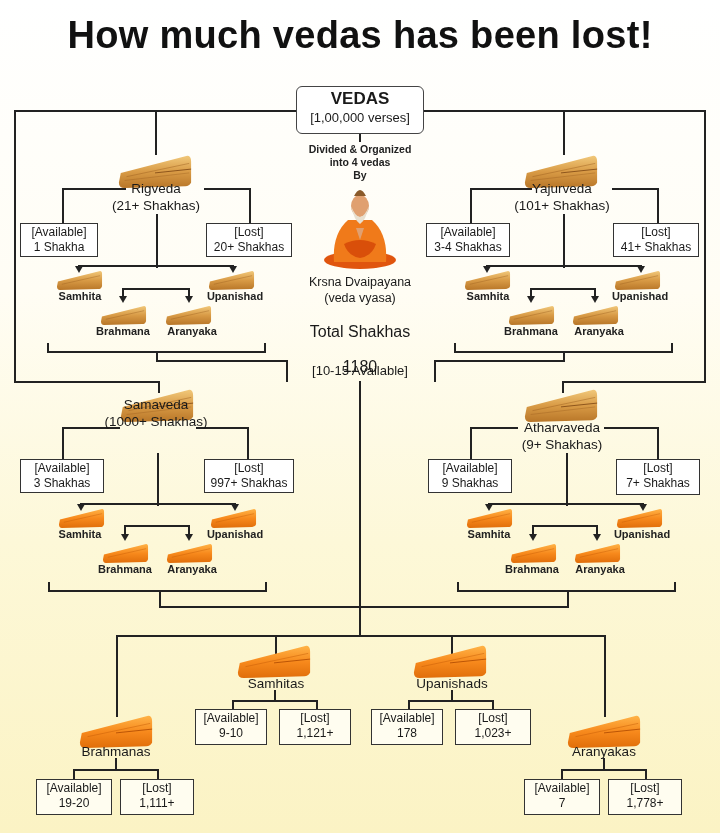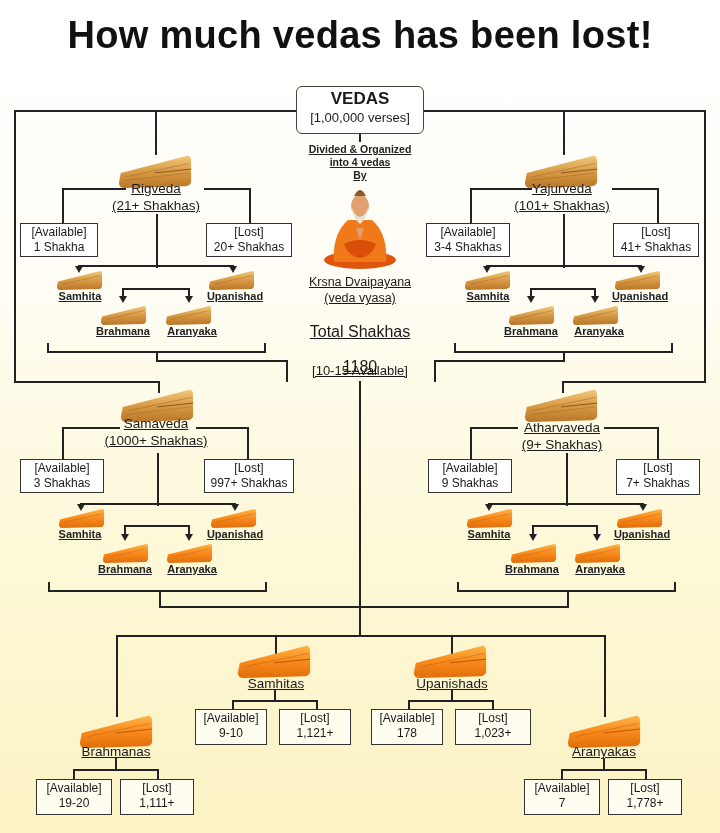--- a/index.html
+++ b/index.html
@@ -6,21 +6,21 @@
   body {
     width:720px; height:833px; position:relative; overflow:hidden;
     background: linear-gradient(to bottom, #ffffff 0%, #fffdf4 35%, #fdf8d8 65%, #fbf3c4 100%);
     font-family: "Liberation Sans", sans-serif; color:#1a1a1a;
   }
   .abs { position:absolute; }
   .title { left:0; width:720px; top:14px; text-align:center; font-size:38px; font-weight:bold; color:#111; letter-spacing:0.3px; }
   .line { position:absolute; background:#222; }
   .box { position:absolute; border:1.5px solid #333; background:#fff; text-align:center; font-size:12px; line-height:15px; box-sizing:border-box; padding-top:1px; }
   .box-light { background:#fffdf0; }
-  .lbl { position:absolute; text-align:center; font-size:13px; white-space:nowrap;text-decoration:underline; }
+  .lbl { position:absolute; text-align:center; font-size:13px; white-space:nowrap; }
   .sm { font-size:11px; font-weight:bold; color:#222; }
   .veda-name { font-size:13.5px; line-height:17px; }
   .scroll { position:absolute; }
   .arrow { position:absolute; width:0; height:0; border-left:4px solid transparent; border-right:4px solid transparent; border-top:7px solid #222; }
   .vedas-box { position:absolute; left:296px; top:86px; width:128px; height:48px; border:1.5px solid #444; border-radius:6px; background:#fff; text-align:center; box-sizing:border-box; }
 </style>
 </head>
 <body>
 
 <svg width="0" height="0" style="position:absolute">
@@ -208,21 +208,21 @@
 <div class="line" style="left:434px;top:360px;width:131px;height:2px"></div>
 <div class="line" style="left:434px;top:360px;width:2px;height:22px"></div>
 
 <svg class="scroll" style="left:116px;top:386px" width="82" height="38">
     <use href="#scroll-big"></use>
   </svg>
 <div class="line" style="left:62px;top:427px;width:58px;height:2px"></div>
 <div class="line" style="left:196px;top:427px;width:52px;height:2px"></div>
 <div class="line" style="left:62px;top:427px;width:2px;height:33px"></div>
 <div class="line" style="left:247px;top:427px;width:2px;height:33px"></div>
-<div class="lbl veda-name" style="left:90px;width:132px;top:415px">
+<div class="lbl veda-name" style="left:90px;width:132px;top:396px">
   <div>Samaveda</div>
   <div>(1000+ Shakhas)</div>
 </div>
 <div class="line" style="left:157px;top:453px;width:2px;height:53px"></div>
 <div class="box" style="left:20px;top:459px;width:84px;height:34px">
   <div>[Available]</div>
   <div>3 Shakhas</div>
 </div>
 <div class="box" style="left:204px;top:459px;width:90px;height:34px">
   <div>[Lost]</div>

